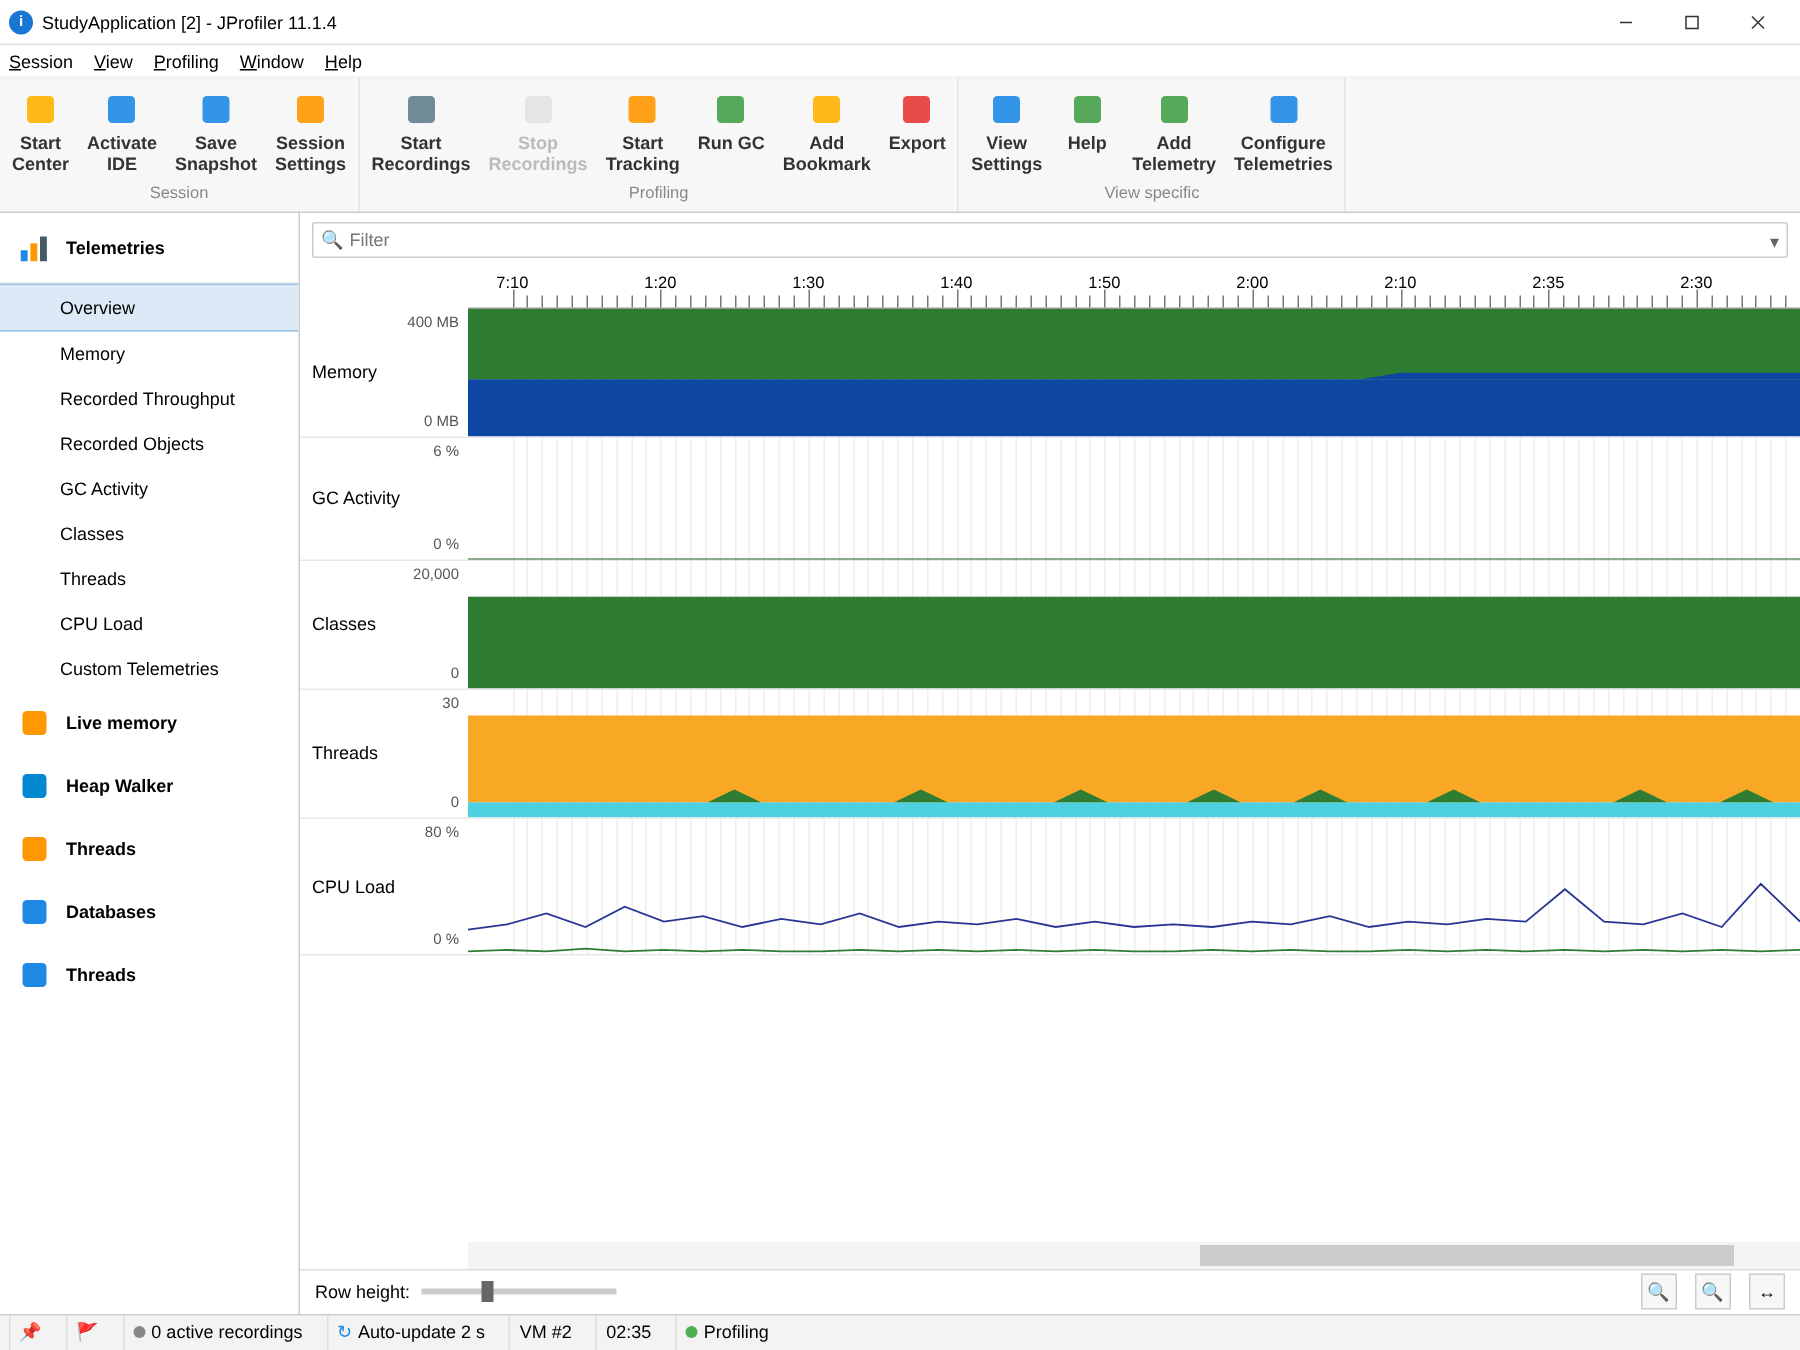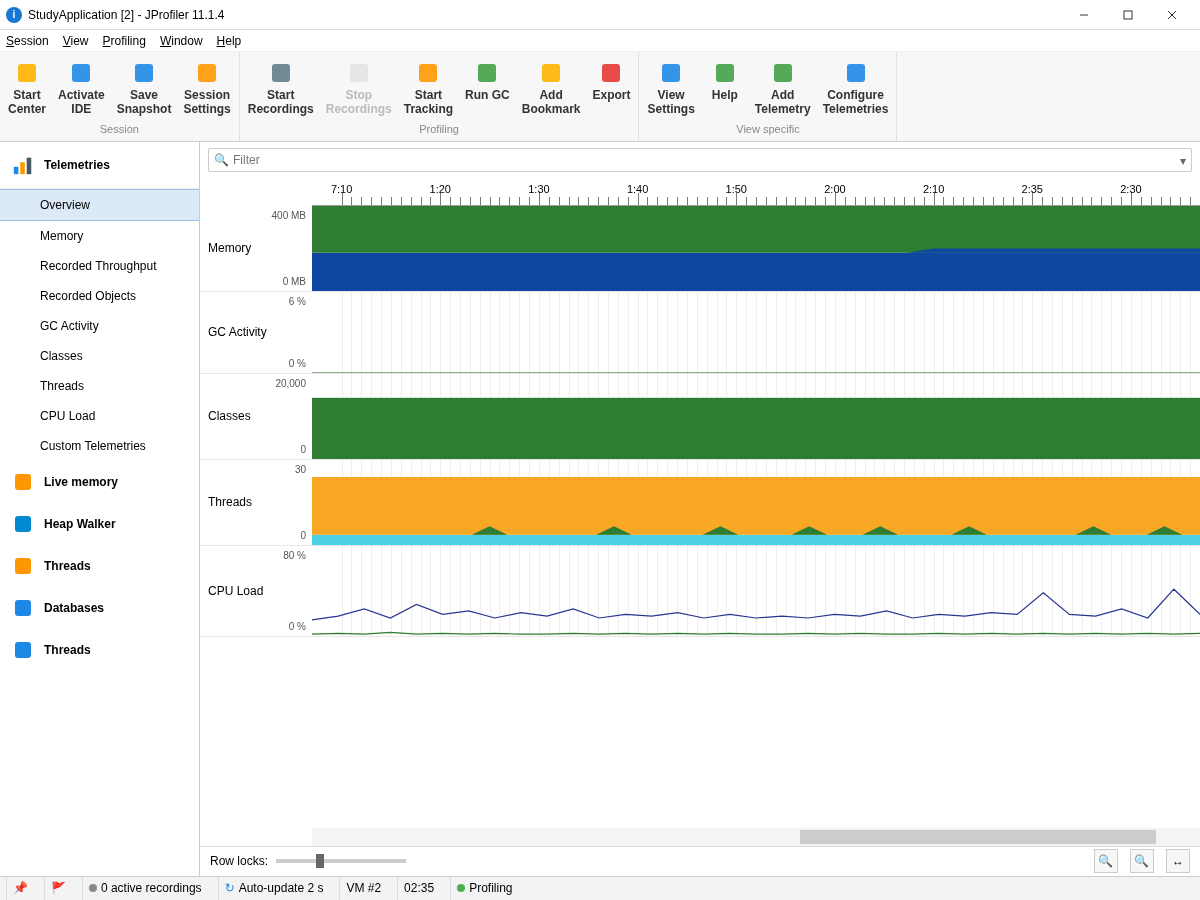--- a/index.html
+++ b/index.html
@@ -900,21 +900,21 @@
                 <polyline points="0,98 2.941176470588235,97 5.88235294117647,98 8.823529411764707,96 11.76470588235294,98 14.705882352941178,97 17.647058823529413,98 20.588235294117645,97 23.52941176470588,98 26.47058823529412,98 29.411764705882355,97 32.35294117647059,98 35.294117647058826,97 38.23529411764706,98 41.17647058823529,97 44.11764705882353,98 47.05882352941176,97 50,98 52.94117647058824,98 55.88235294117647,97 58.82352941176471,98 61.76470588235294,97 64.70588235294117,98 67.64705882352942,98 70.58823529411765,97 73.52941176470588,98 76.47058823529412,97 79.41176470588235,98 82.35294117647058,97 85.29411764705883,98 88.23529411764706,97 91.17647058823529,98 94.11764705882352,97 97.05882352941177,98 100,97" fill="none" stroke="#2e7d32" stroke-width="1.2" vector-effect="non-scaling-stroke"></polyline>
               </svg>
             </div>
           </div>
         </div>
       <div class="hscroll-area">
           <div class="hscroll-thumb"></div>
         </div>
     </div>
     <div class="rowheight-bar">
-      <span>Row locks:</span>
+      <span>Row height:</span>
       <div class="slider">
           <div class="knob"></div>
         </div>
       <div class="spacer"></div>
       <div class="zoom-btn">🔍</div>
       <div class="zoom-btn">🔍</div>
       <div class="zoom-btn">↔</div>
     </div>
   </div>
 </div>

